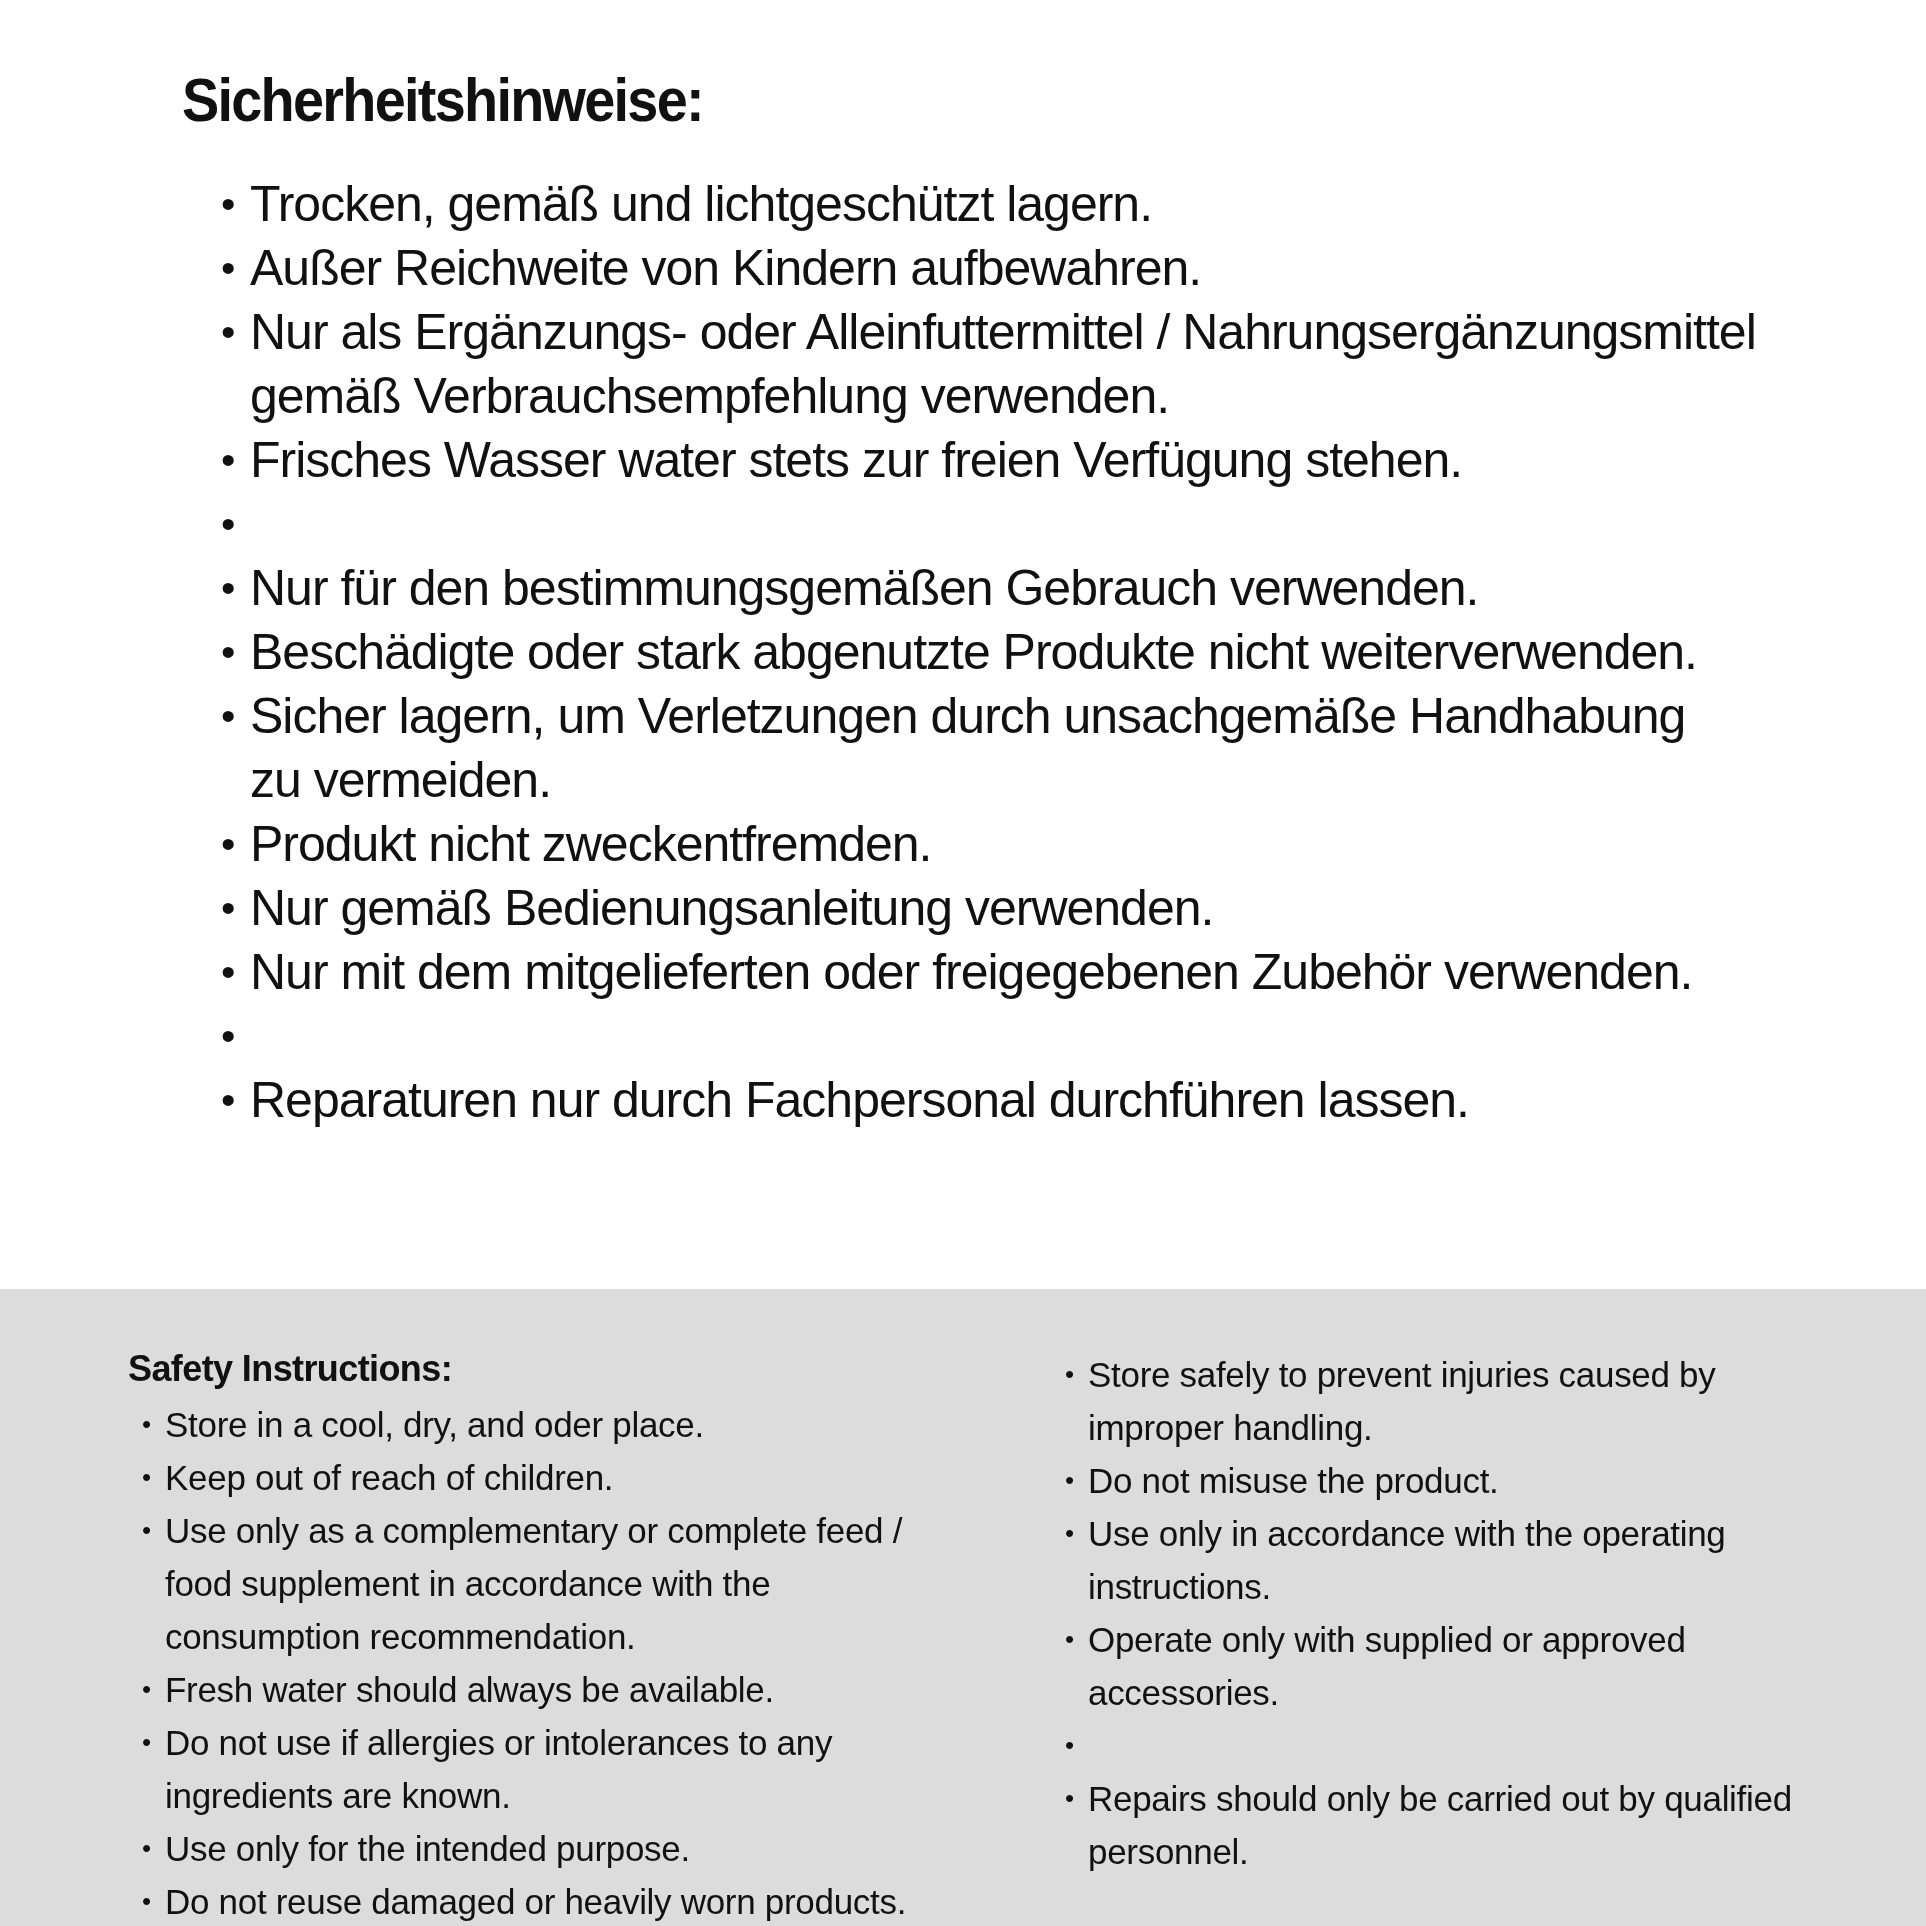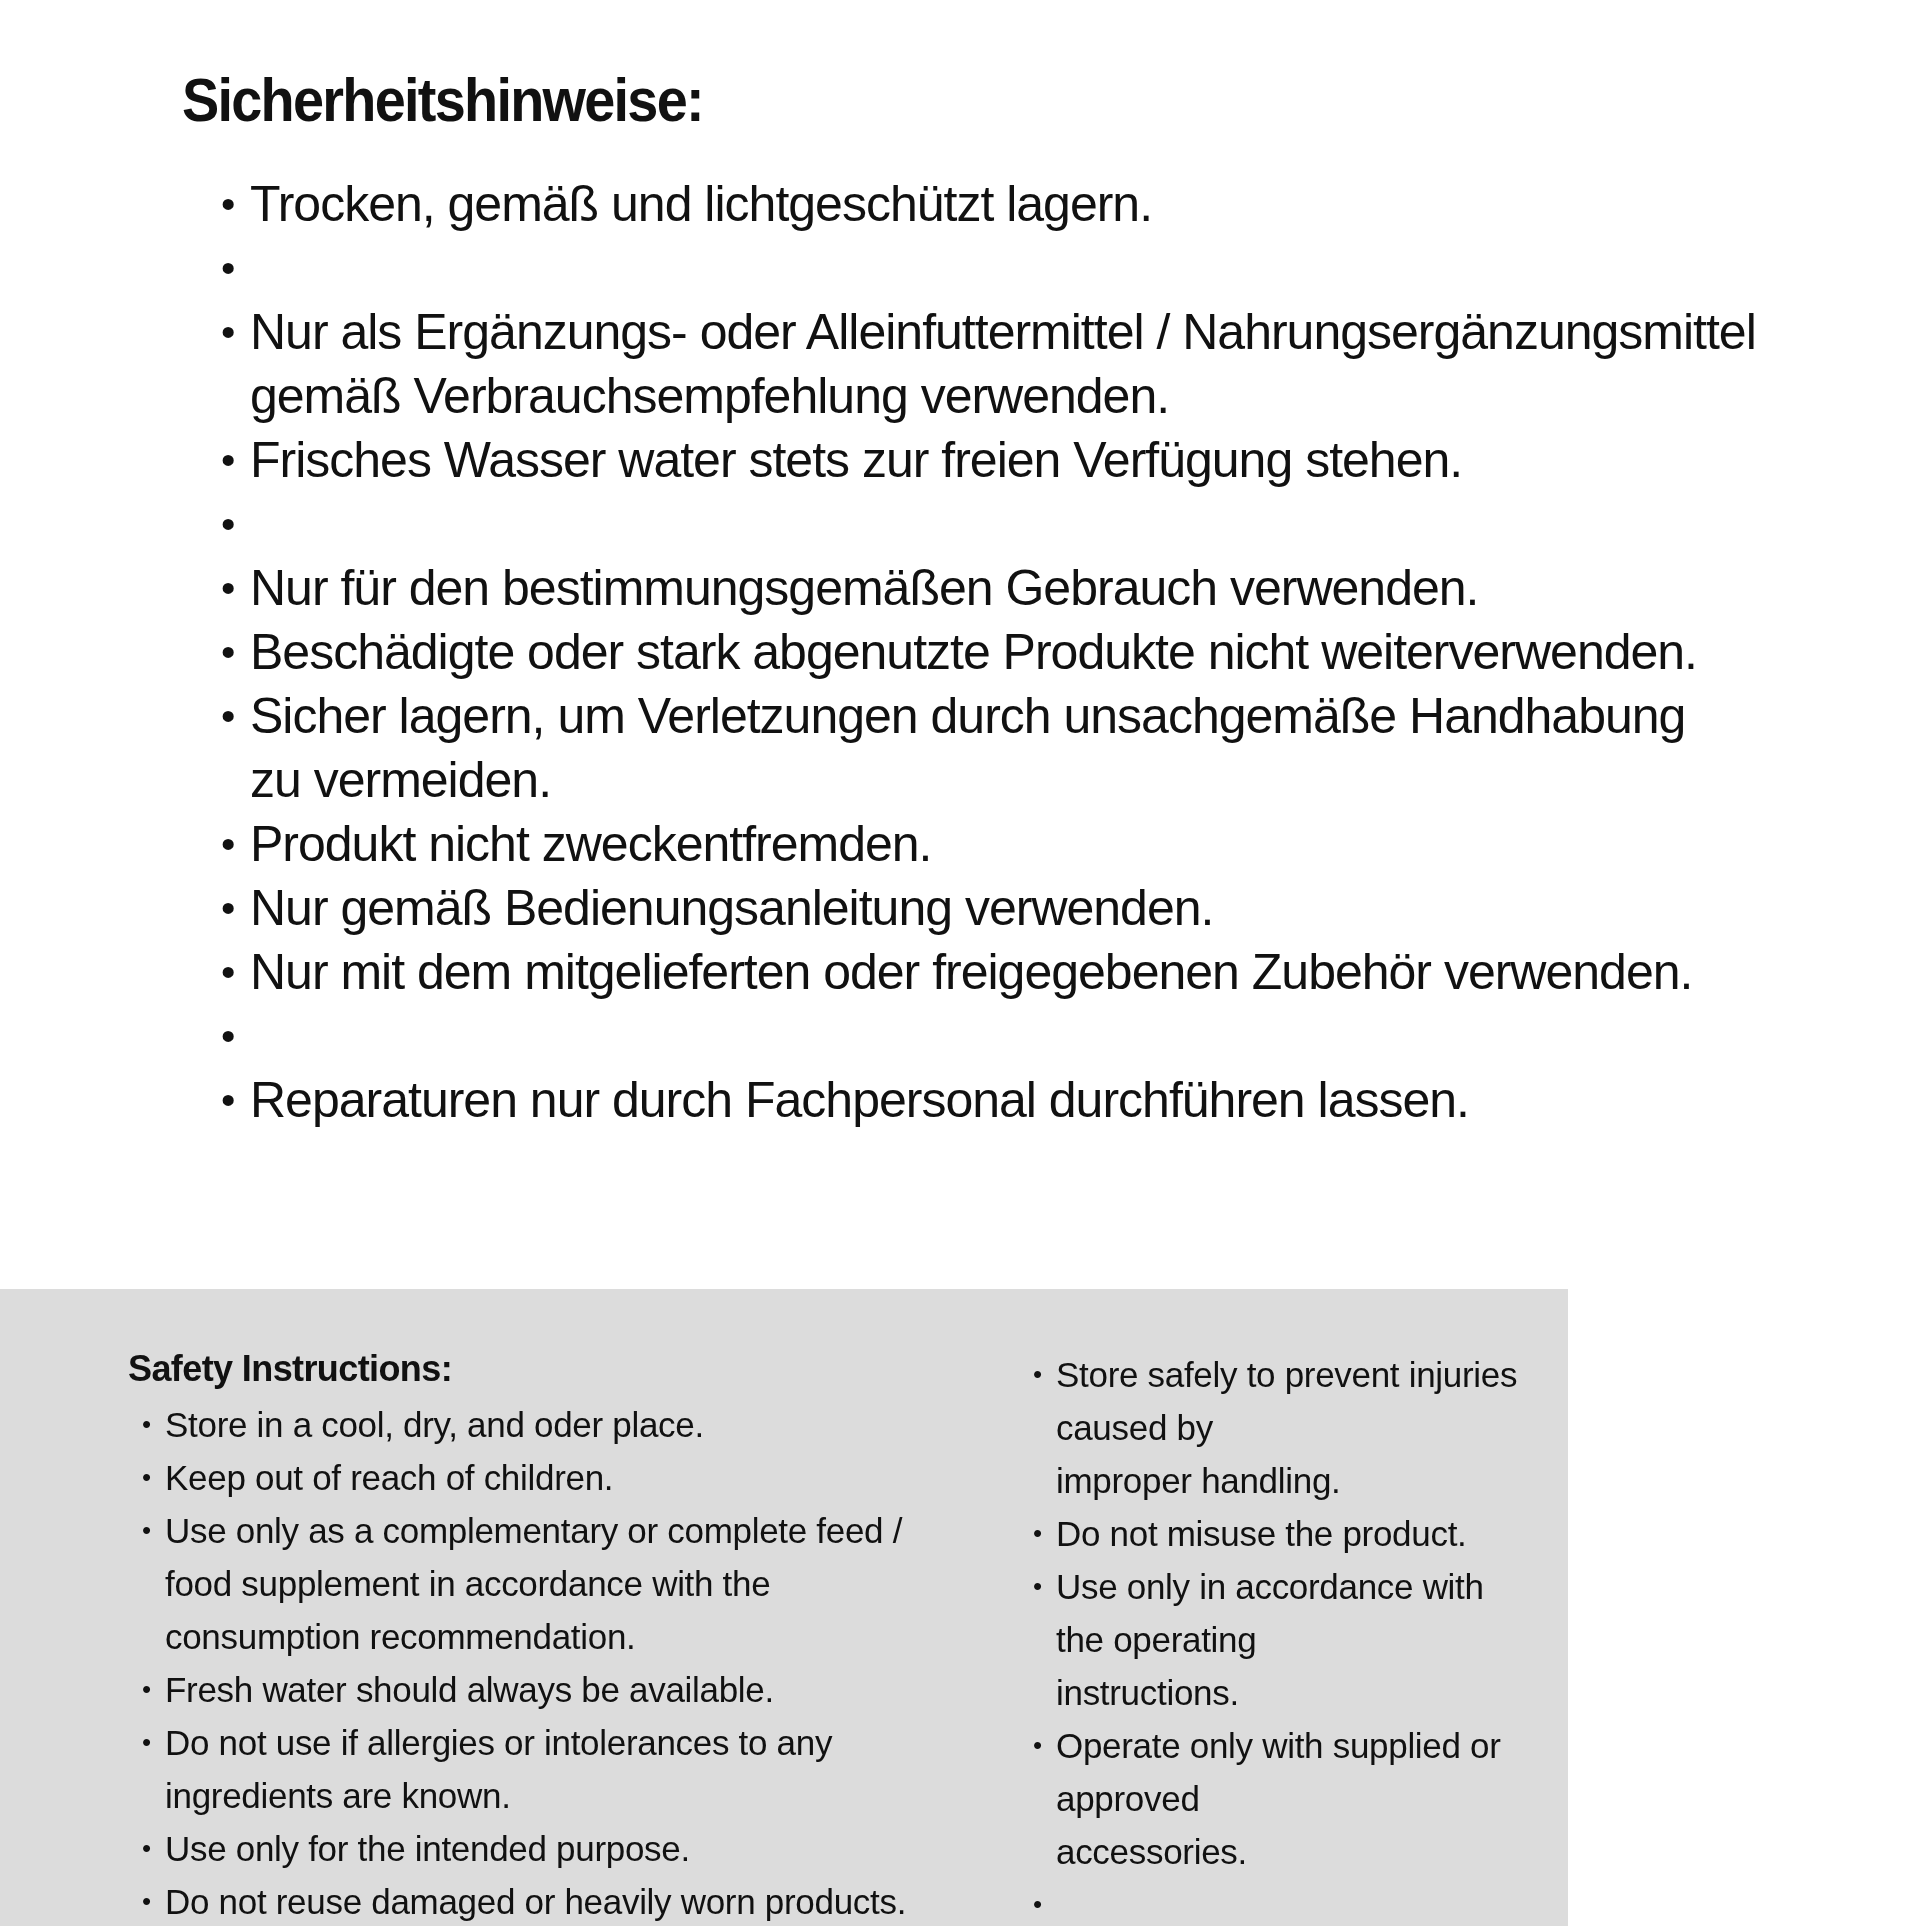--- a/index.html
+++ b/index.html
@@ -55,27 +55,28 @@
   .de .txt {
     white-space: pre-line;
     max-width: 1669px;
   }
 
   
   .english {
     position: absolute;
     left: 0;
     top: 1289px;
-    width: 1568px;
+    width: 1926px;
     height: 637px;
     background: #dcdcdc;
     box-sizing: border-box;
     padding: 59px 39px 0 128px;
     display: flex;
     align-items: flex-start;
+    gap: 32px;
   }
   .col.left {
     flex: 0 0 860px;
   }
   .col.right {
     margin-left: 31px;
     flex: 1 1 auto;
   }
   .english h2 {
     margin: 0 0 7.7px 0;
@@ -106,20 +107,21 @@
 
   <section class="german">
     <h1>Sicherheitshinweise:</h1>
     <ul class="bullets de">
         <li>
           <span class="dot">•</span>
           <span class="txt">Trocken, gemäß und lichtgeschützt lagern.</span>
         </li>
         <li>
           <span class="dot">•</span>
+          <span class="txt">Außer Reichweite von Kindern aufbewahren.</span>
         </li>
         <li>
           <span class="dot">•</span>
           <span class="txt">Nur als Ergänzungs- oder Alleinfuttermittel / Nahrungsergänzungsmittel
 gemäß Verbrauchsempfehlung verwenden.</span>
         </li>
         <li>
           <span class="dot">•</span>
           <span class="txt">Frisches Wasser water stets zur freien Verfügung stehen.</span>
         </li>

